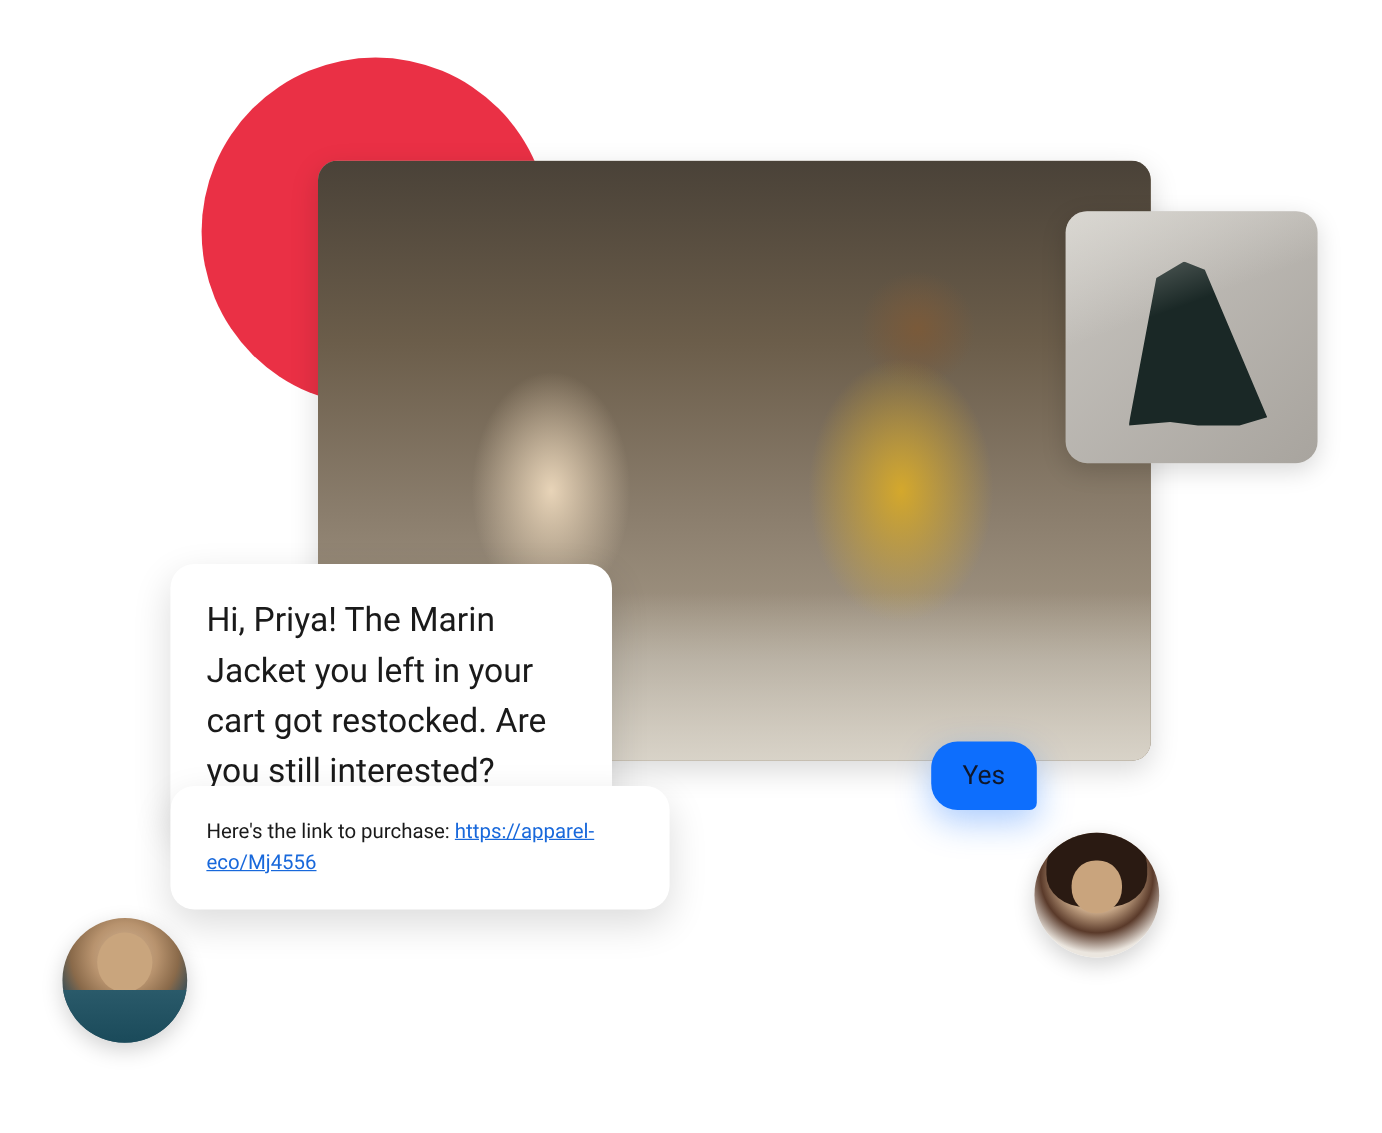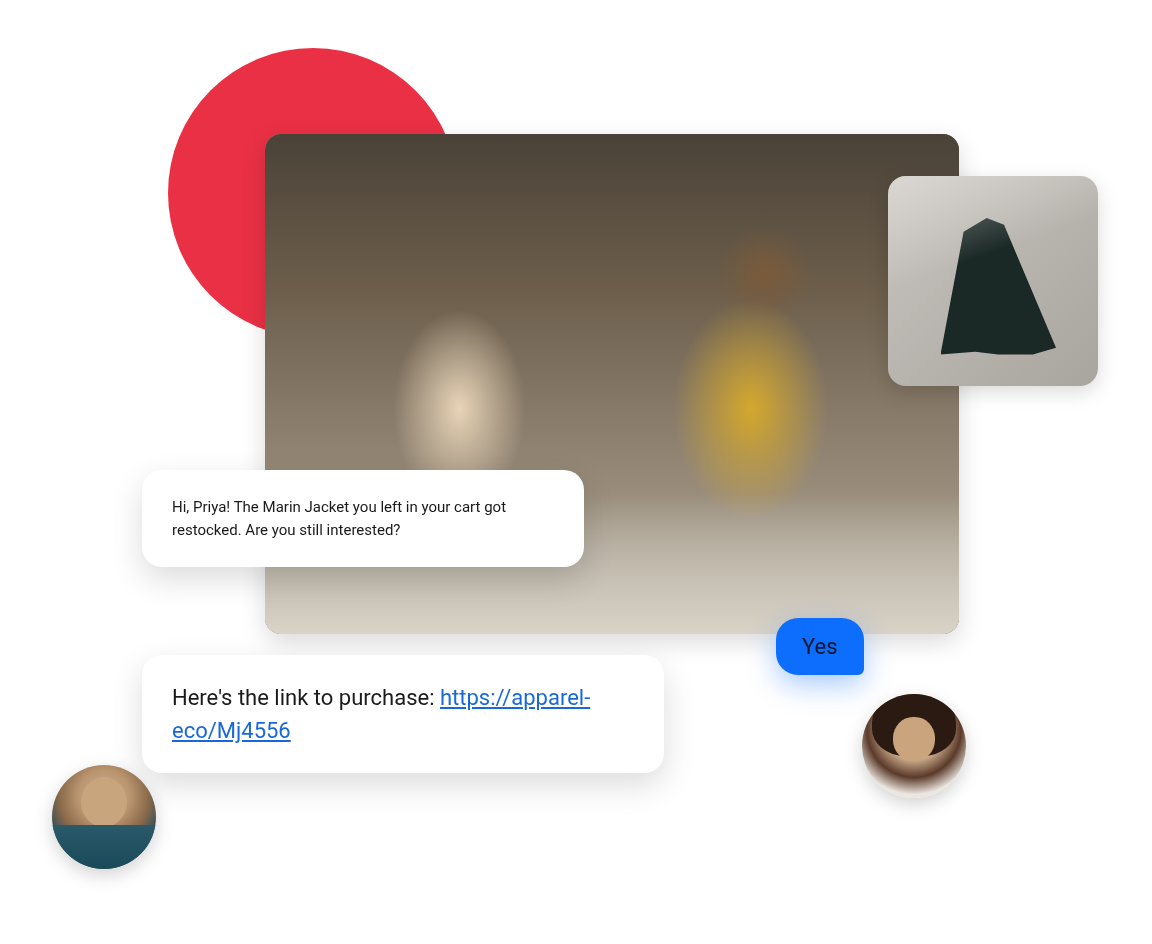--- a/index.html
+++ b/index.html
@@ -92,40 +92,40 @@
       content: "";
       position: absolute;
       inset: 0;
       background: linear-gradient(160deg, rgba(230,228,222,0.6) 0%, transparent 40%);
     }
     
     .chat-bubble-1 {
       position: absolute;
       top: 470px;
       left: 142px;
-      width: 442px;
+      width: 368px;
       background: #ffffff;
       border-radius: 20px;
       padding: 26px 30px;
       box-shadow: 0 12px 32px rgba(0,0,0,0.14);
-      font-size: 15px;
+      font-size: 28px;
       line-height: 1.5;
       color: #1a1a1a;
     }
     
     .chat-bubble-2 {
       position: absolute;
       top: 655px;
       left: 142px;
-      width: 522px;
+      width: 416px;
       background: #ffffff;
       border-radius: 20px;
       padding: 26px 30px;
       box-shadow: 0 12px 32px rgba(0,0,0,0.14);
-      font-size: 22px;
+      font-size: 17px;
       line-height: 1.5;
       color: #1a1a1a;
     }
     
     .chat-link {
       color: #1868db;
       text-decoration: underline;
       cursor: pointer;
     }
     

